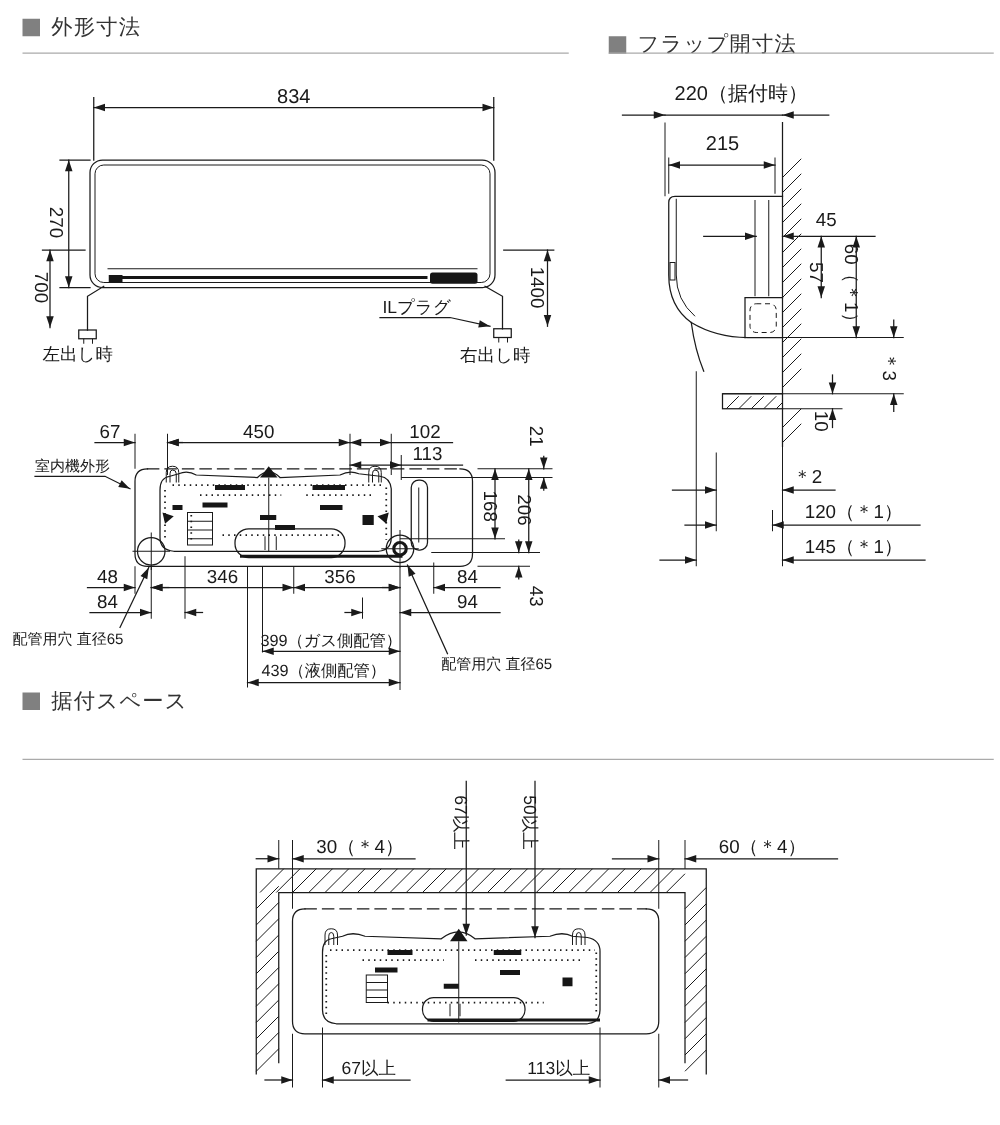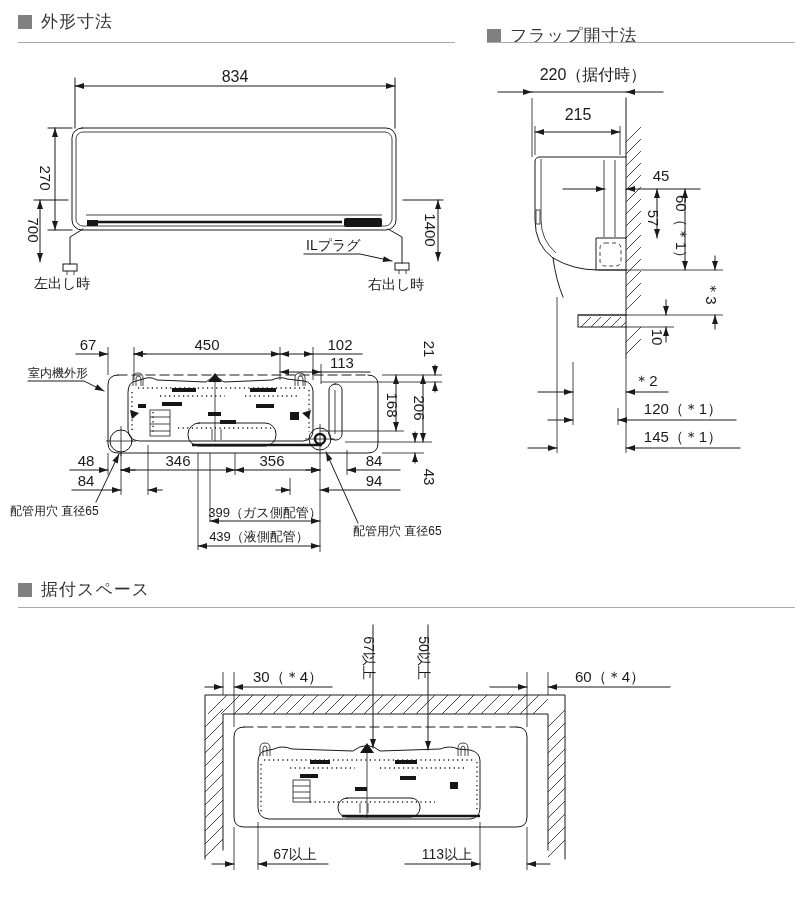--- a/index.html
+++ b/index.html
@@ -37,21 +37,21 @@
     <span>外形寸法</span>
   </div>
   <div class="rule" style="left:18px;top:42px;width:437px;"></div>
 
   <div class="sec-h" style="left:487px;top:10px;margin-top:14px;">
     <span class="sq"></span>
     <span>フラップ開寸法</span>
   </div>
   <div class="rule" style="left:487px;top:42px;width:308px;"></div>
 
-  <div class="sec-h" style="left:18px;top:578px;text-align:right;">
+  <div class="sec-h" style="left:18px;top:549px;text-align:right;">
     <span class="sq"></span>
     <span>据付スペース</span>
   </div>
   <div class="rule" style="left:18px;top:607px;width:777px;"></div>
 
   <svg style="left:10px;top:58px;" width="450" height="250" viewBox="0 0 450 250">
     <g>
       <rect class="ln" x="62" y="70" width="324" height="102" rx="10"></rect>
       <rect class="lt" x="66" y="74" width="316" height="94" rx="7"></rect>
       <path class="lt" d="M76,157 H372"></path>

